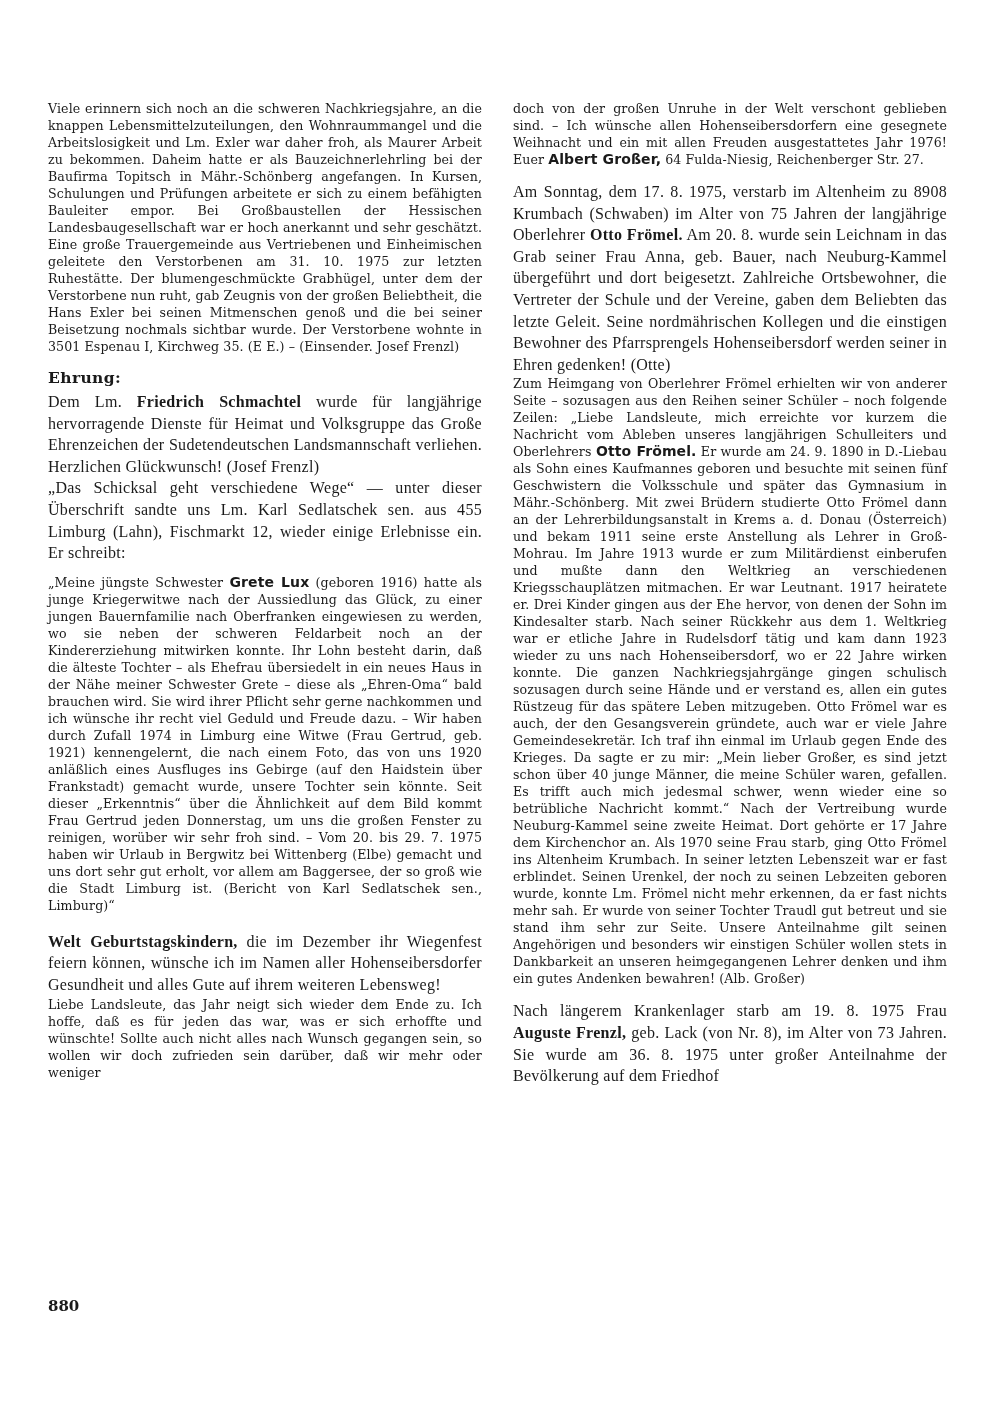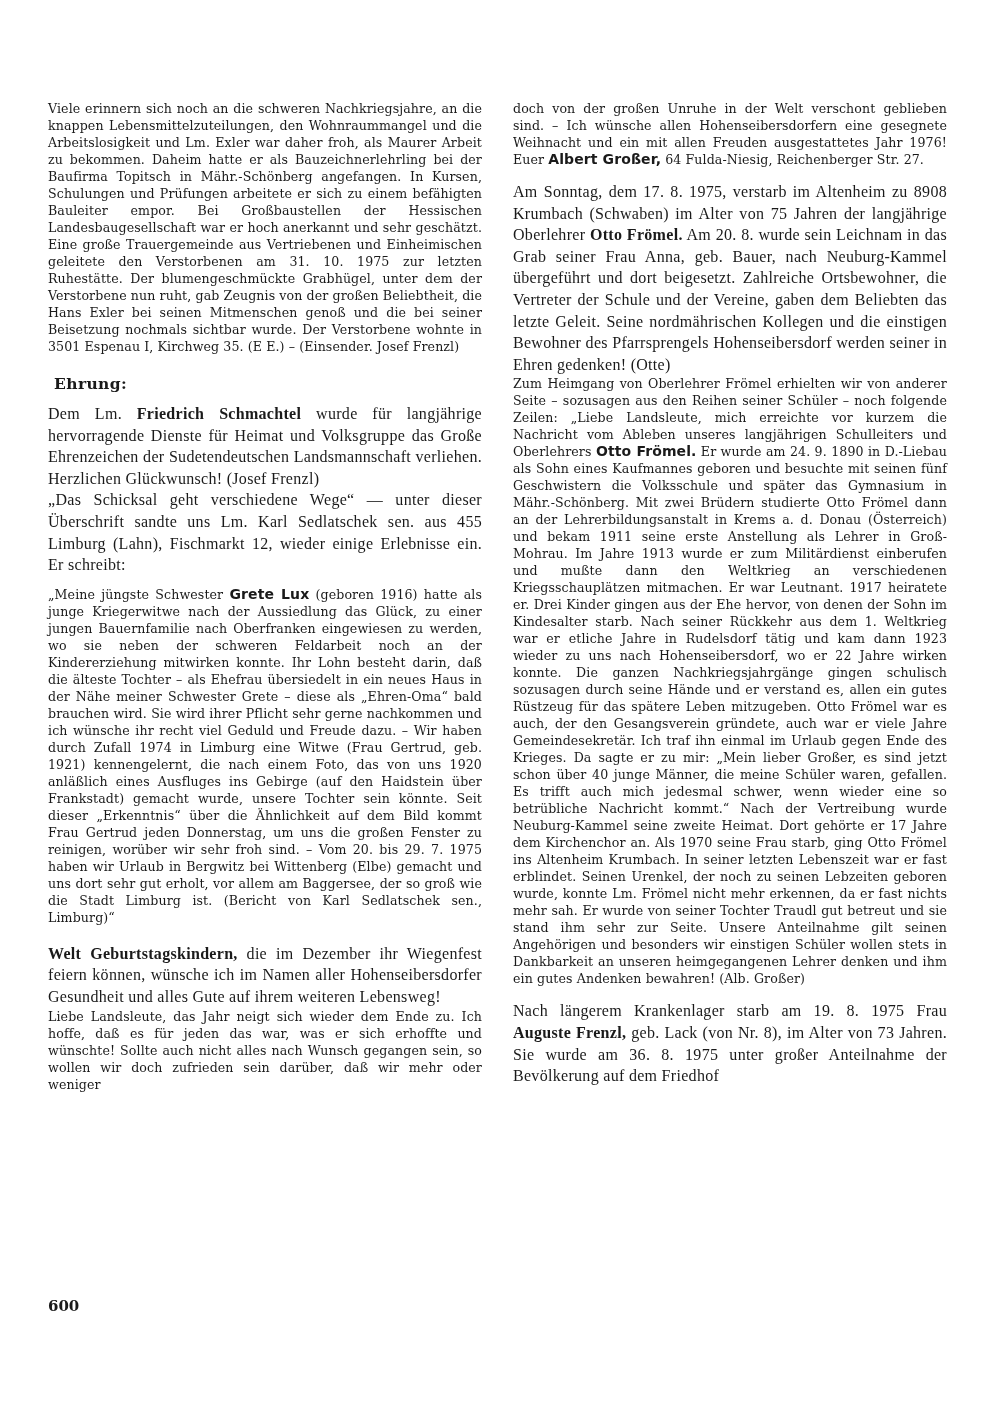--- a/index.html
+++ b/index.html
@@ -2,21 +2,21 @@
 <html><head>
 <meta charset="utf-8">
 <style>
   html, body { margin: 0; padding: 0; background: #ffffff; }
   body { width: 1000px; height: 1413px; position: relative; overflow: hidden; color: #1a1a1a; }
   .col { position: absolute; top: 100px; width: 434px; }
   .col-left { left: 48px; }
   .col-right { left: 513px; }
   .small { font-family: "DejaVu Serif", serif; font-size: 12.6px; line-height: 17px; text-align: justify; margin: 0; letter-spacing: 0.1px; }
   .large { font-family: "Liberation Serif", "DejaVu Serif", serif; font-size: 16px; line-height: 21.6px; text-align: justify; margin: 0; letter-spacing: 0.3px; }
-  .heading { font-family: "DejaVu Serif", serif; font-weight: bold; font-size: 15.5px; margin: 6px; letter-spacing: 0.4px; }
+  .heading { font-family: "DejaVu Serif", serif; font-weight: bold; font-size: 15.5px; margin: 0; letter-spacing: 0.4px; }
   .caps { font-family: "DejaVu Serif", serif; font-weight: bold; font-size: 16px; margin: 0; letter-spacing: 0.4px; }
   .b { font-weight: bold; }
   .bs { font-family: "DejaVu Sans", sans-serif; font-weight: bold; font-size: 14px; }
   .gap-s { height: 10px; }
   .gap-m { height: 13px; }
   .page-number { position: absolute; left: 48px; top: 1297px; font-family: "DejaVu Serif", serif; font-weight: bold; font-size: 15px; }
 </style>
 </head>
 <body>
 
@@ -37,13 +37,13 @@
 
 <div class="col col-right">
   <p class="small"><span>doch von der großen Unruhe in der Welt verschont geblieben sind. – Ich wünsche allen Hohenseibersdorfern eine gesegnete Weihnacht und ein mit allen Freuden ausgestattetes Jahr 1976! Euer </span><span class="bs">Albert Großer,</span><span> 64 Fulda-Niesig, Reichenberger Str. 27.</span></p>
   <div class="gap-m"></div>
   <p class="large"><span>Am Sonntag, dem 17. 8. 1975, verstarb im Altenheim zu 8908 Krumbach (Schwaben) im Alter von 75 Jahren der langjährige Oberlehrer </span><span class="b">Otto Frömel.</span><span> Am 20. 8. wurde sein Leichnam in das Grab seiner Frau Anna, geb. Bauer, nach Neuburg-Kammel übergeführt und dort beigesetzt. Zahlreiche Ortsbewohner, die Vertreter der Schule und der Vereine, gaben dem Beliebten das letzte Geleit. Seine nordmährischen Kollegen und die einstigen Bewohner des Pfarrsprengels Hohenseibersdorf werden seiner in Ehren gedenken! (Otte)</span></p>
   <p class="small"><span>Zum Heimgang von Oberlehrer Frömel erhielten wir von anderer Seite – sozusagen aus den Reihen seiner Schüler – noch folgende Zeilen: „Liebe Landsleute, mich erreichte vor kurzem die Nachricht vom Ableben unseres langjährigen Schulleiters und Oberlehrers </span><span class="bs">Otto Frömel.</span><span> Er wurde am 24. 9. 1890 in D.-Liebau als Sohn eines Kaufmannes geboren und besuchte mit seinen fünf Geschwistern die Volksschule und später das Gymnasium in Mähr.-Schönberg. Mit zwei Brüdern studierte Otto Frömel dann an der Lehrerbildungsanstalt in Krems a. d. Donau (Österreich) und bekam 1911 seine erste Anstellung als Lehrer in Groß-Mohrau. Im Jahre 1913 wurde er zum Militärdienst einberufen und mußte dann den Weltkrieg an verschiedenen Kriegsschauplätzen mitmachen. Er war Leutnant. 1917 heiratete er. Drei Kinder gingen aus der Ehe hervor, von denen der Sohn im Kindesalter starb. Nach seiner Rückkehr aus dem 1. Weltkrieg war er etliche Jahre in Rudelsdorf tätig und kam dann 1923 wieder zu uns nach Hohenseibersdorf, wo er 22 Jahre wirken konnte. Die ganzen Nachkriegsjahrgänge gingen schulisch sozusagen durch seine Hände und er verstand es, allen ein gutes Rüstzeug für das spätere Leben mitzugeben. Otto Frömel war es auch, der den Gesangsverein gründete, auch war er viele Jahre Gemeindesekretär. Ich traf ihn einmal im Urlaub gegen Ende des Krieges. Da sagte er zu mir: „Mein lieber Großer, es sind jetzt schon über 40 junge Männer, die meine Schüler waren, gefallen. Es trifft auch mich jedesmal schwer, wenn wieder eine so betrübliche Nachricht kommt.“ Nach der Vertreibung wurde Neuburg-Kammel seine zweite Heimat. Dort gehörte er 17 Jahre dem Kirchenchor an. Als 1970 seine Frau starb, ging Otto Frömel ins Altenheim Krumbach. In seiner letzten Lebenszeit war er fast erblindet. Seinen Urenkel, der noch zu seinen Lebzeiten geboren wurde, konnte Lm. Frömel nicht mehr erkennen, da er fast nichts mehr sah. Er wurde von seiner Tochter Traudl gut betreut und sie stand ihm sehr zur Seite. Unsere Anteilnahme gilt seinen Angehörigen und besonders wir einstigen Schüler wollen stets in Dankbarkeit an unseren heimgegangenen Lehrer denken und ihm ein gutes Andenken bewahren! (Alb. Großer)</span></p>
   <div class="gap-m"></div>
   <p class="large"><span>Nach längerem Krankenlager starb am 19. 8. 1975 Frau </span><span class="b">Auguste Frenzl,</span><span> geb. Lack (von Nr. 8), im Alter von 73 Jahren. Sie wurde am 36. 8. 1975 unter großer Anteilnahme der Bevölkerung auf dem Friedhof</span></p>
 </div>
 
-<div class="page-number">600</div>
+<div class="page-number">880</div>
 
 </body></html>

